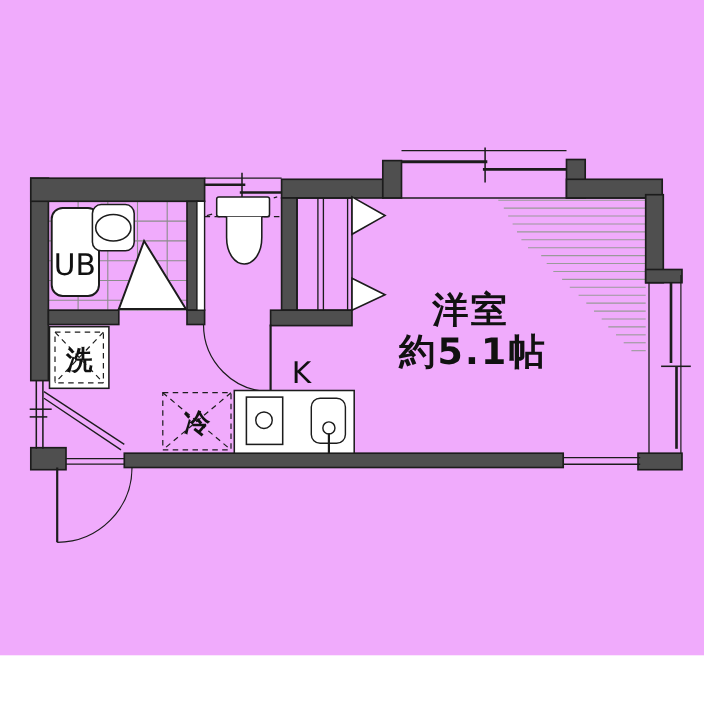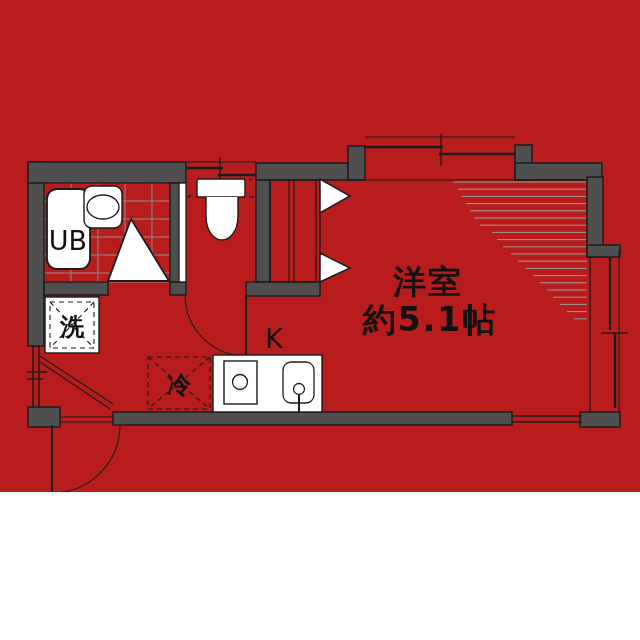--- a/index.html
+++ b/index.html
@@ -1,16 +1,16 @@
 <!DOCTYPE html>
 <html><head>
 <meta charset="utf-8">
 <style>
   html,body{margin:0;padding:0;background:#ffffff;}
-  .stage{position:relative;width:640px;height:492px;background:#b91c1c;overflow:hidden;
+  .stage{position:relative;width:640px;height:596px;background:#f0abfc;overflow:hidden;
          font-family:"DejaVu Sans","Liberation Sans",sans-serif;}
   svg{position:absolute;left:0;top:0;}
   text{font-family:"DejaVu Sans","Liberation Sans",sans-serif;fill:#111;}
   .kanji-big{font-size:33px;font-weight:600;letter-spacing:2px;}
   .kanji-small{font-size:24px;font-weight:600;}
   .latin{font-size:27px;font-weight:500;}
 </style>
 </head>
 <body>
 

